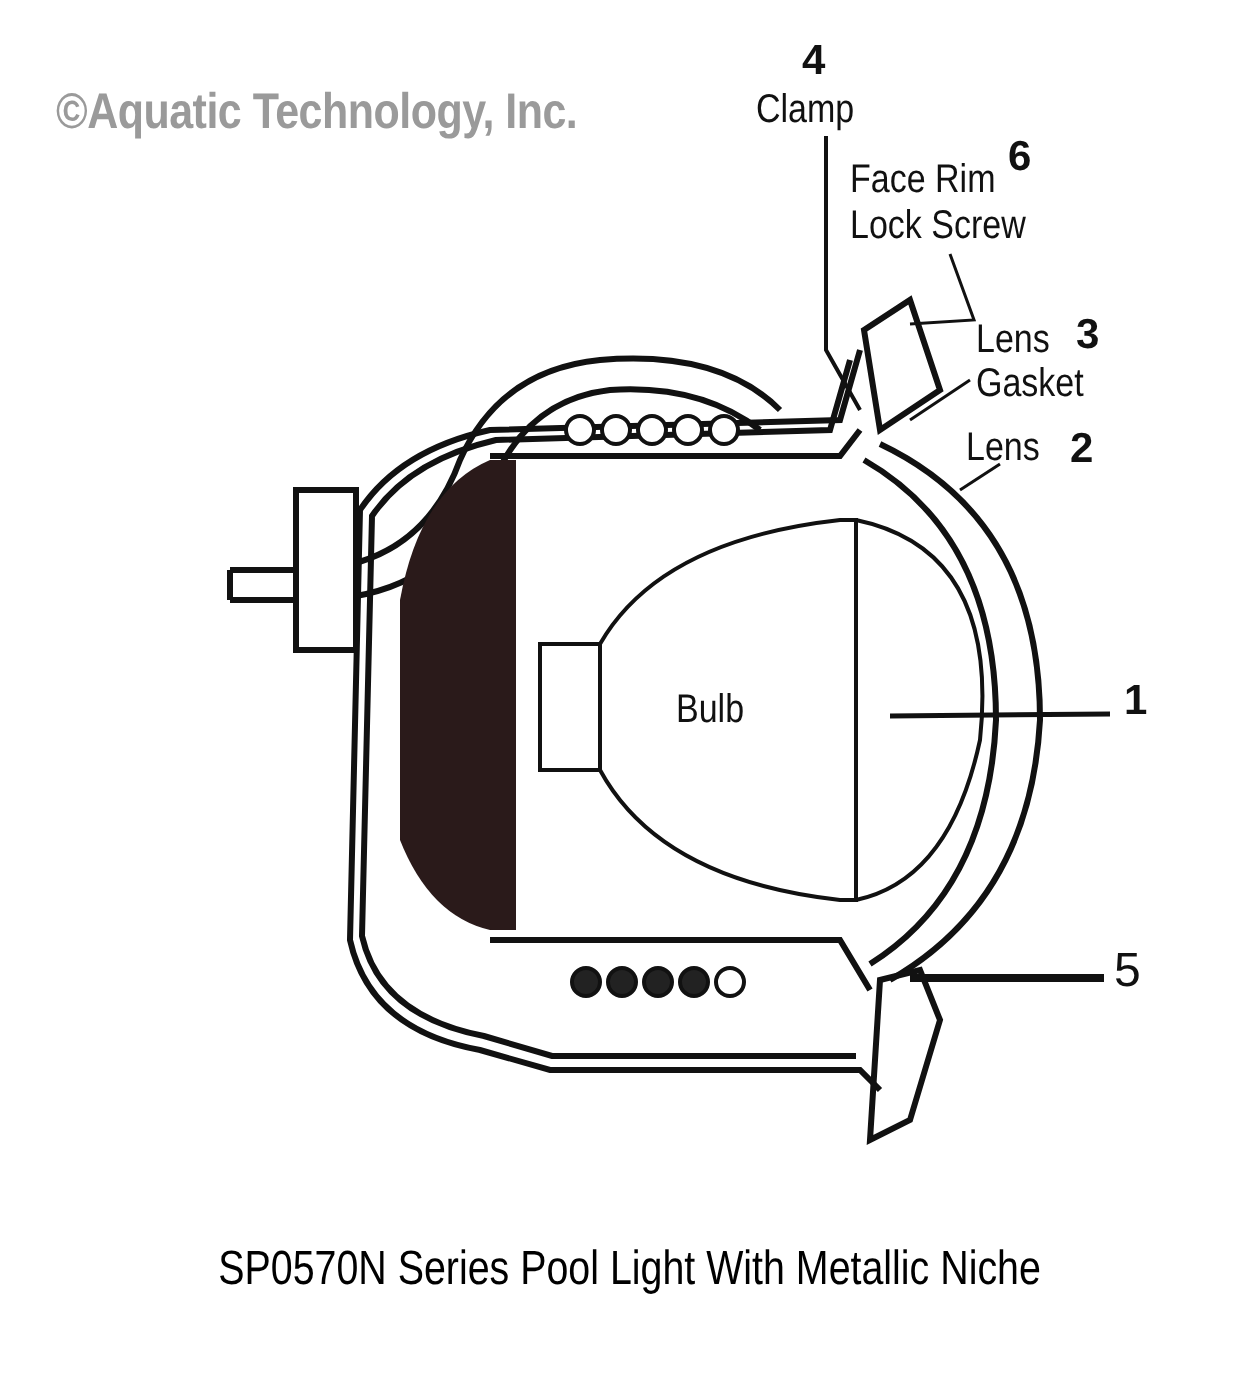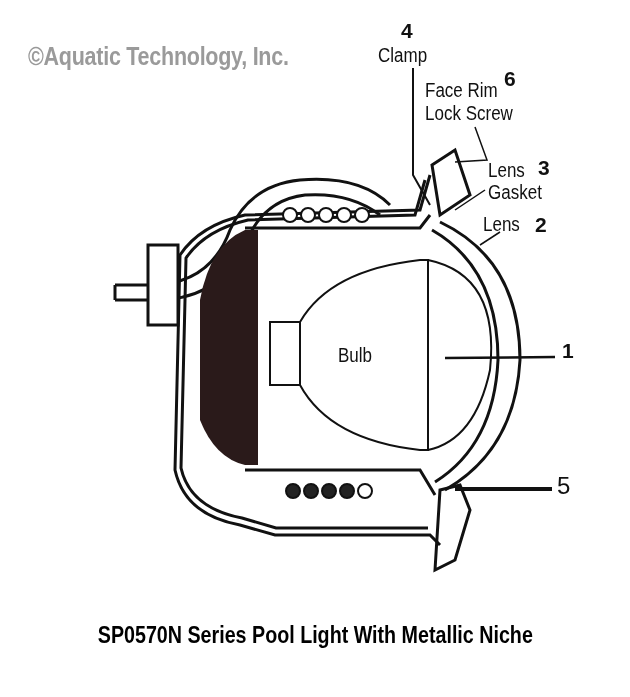--- a/index.html
+++ b/index.html
@@ -1,20 +1,20 @@
 <!DOCTYPE html>
 <html><head>
 <meta charset="utf-8">
 <style>
   html, body { margin:0; padding:0; background:#ffffff; }
   body { width:630px; height:697px; position:relative; overflow:hidden; font-family:"Liberation Sans", sans-serif; }
   .copyright { position:absolute; left:28px; top:42px; font-size:25px; color:#9a9a9a; font-weight:bold; transform:scaleX(0.86); transform-origin:left top; letter-spacing:-0.3px; }
   .lbl { position:absolute; font-size:20px; color:#111; transform:scaleX(0.85); transform-origin:left top; line-height:1; }
   .num { position:absolute; font-size:21px; font-weight:bold; color:#111; line-height:1; }
-  .caption { position:absolute; left:0; width:630px; top:621px; text-align:center; font-size:24px; font-weight:bold; color:#000; }
+  .caption { position:absolute; left:0; width:630px; top:621px; text-align:center; font-size:24px; font-weight:normal; color:#000; }
   .caption span { display:inline-block; transform:scaleX(0.82); }
   svg { position:absolute; left:0; top:0; }
 </style>
 </head>
 <body>
 
 <svg width="630" height="697" viewBox="0 0 630 697">
   <g fill="none" stroke="#111" stroke-width="3">
 
     <path d="M430 175 L420 210 L245 215 Q200 225 180 255 L175 470 Q185 515 240 525 L275 535 L430 535 L440 545"></path>

